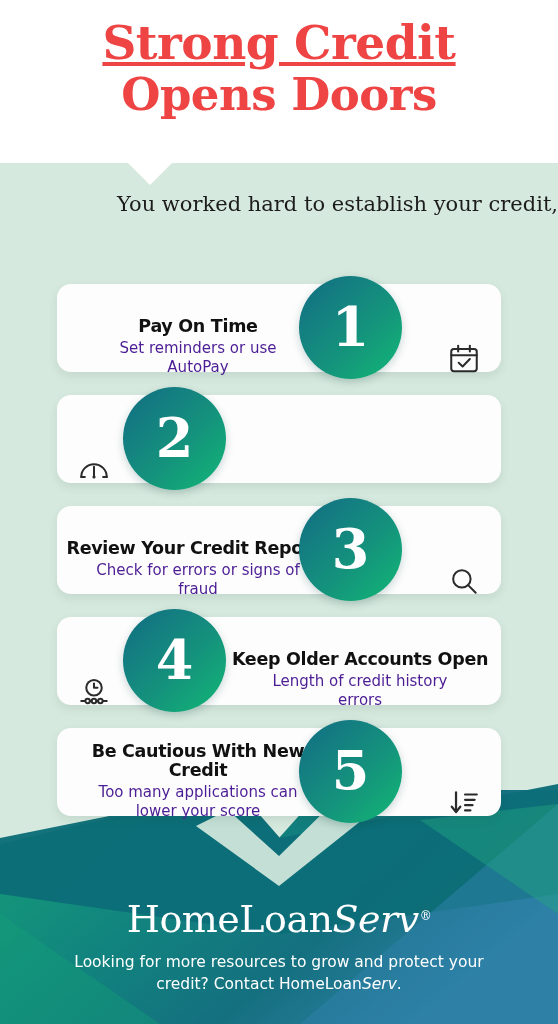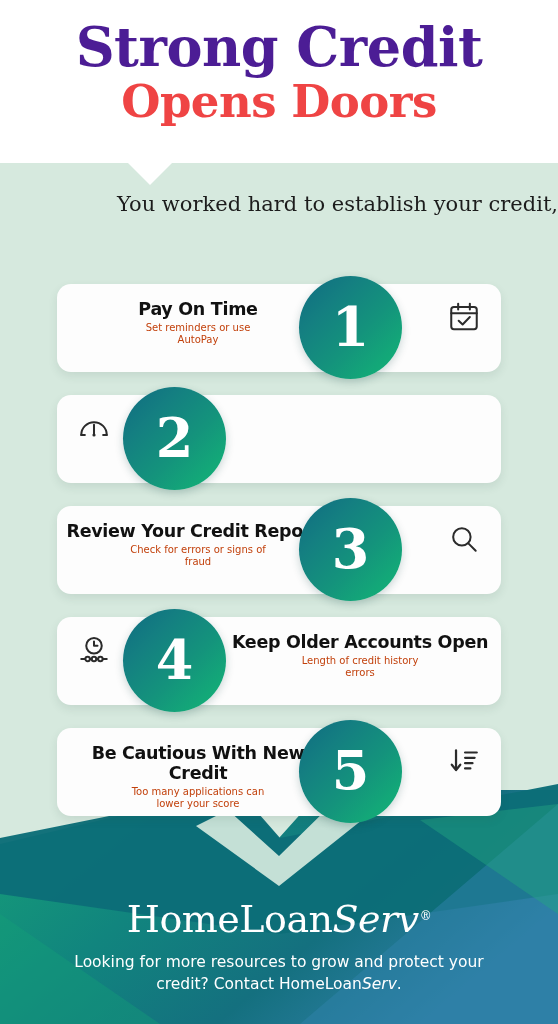--- a/index.html
+++ b/index.html
@@ -21,22 +21,22 @@
   .header{
     position:absolute; left:0; top:0; width:558px; height:163px;
     background:#ffffff; z-index:6;
   }
   .title-wrap{
     position:absolute; left:0; top:18px; width:558px; text-align:center;
     font-family:"DejaVu Serif", serif;
   }
   .title-line1{
     display:block;
-    font-size:54px; font-weight:700; color:#4c1d95;
-    letter-spacing:-0.5px; line-height:1.08;
+    font-size:47px; font-weight:700; color:#ef4444;
+    letter-spacing:-0.5px; line-height:1.08;text-decoration:underline;
   }
   .title-line2{
     display:block;
     font-size:45px; font-weight:700; color:#ef4444;
     letter-spacing:-0.5px; line-height:1.15;
   }
   .notch{
     position:absolute; left:128px; top:163px; width:44px; height:22px;
     background:#ffffff;
     clip-path:polygon(0 0, 100% 0, 50% 100%);
@@ -68,41 +68,41 @@
     margin:0 auto 8px auto;
     height:103px;
   }
   .card-plate{
     position:absolute; left:0; top:8px; width:444px; height:88px;
     background:#fdfdfd;
     border-radius:14px;
     box-shadow:0 4px 10px rgba(40,70,60,0.10);
   }
   .card-inner{
-    position:absolute; left:0; top:24px; width:444px; height:88px;
-    display:flex; align-items:flex-start;
+    position:absolute; left:0; top:12px; width:444px; height:88px;
+    display:flex; align-items:flex-end;
   }
   .card .icon-slot{
     flex:0 0 74px;
     display:flex; align-items:center; justify-content:center;
   }
   .card .text-slot{
     flex:1 1 auto;
     padding:0 6px;
     text-align:center;
   }
 
   .card-title{
     font-family:"DejaVu Sans", sans-serif;
     font-size:17.5px; font-weight:700; color:#111111;
     line-height:1.14; letter-spacing:-0.3px;
   }
   .card-desc{
     font-family:"DejaVu Sans", sans-serif;
-    font-size:10px; font-weight:400; color:#c2410c;
+    font-size:15px; font-weight:400; color:#4c1d95;
     line-height:1.22; margin-top:2px;
   }
 
   .num-circle{
     position:absolute; top:0; width:103px; height:103px;
     border-radius:50%;
     background:linear-gradient(135deg,#0f6b81 0%, #147f81 28%, #14937c 58%, #13a878 82%, #16b07a 100%);
     display:flex; align-items:center; justify-content:center;
     box-shadow:0 3px 9px rgba(20,70,70,0.22);
     z-index:3;

